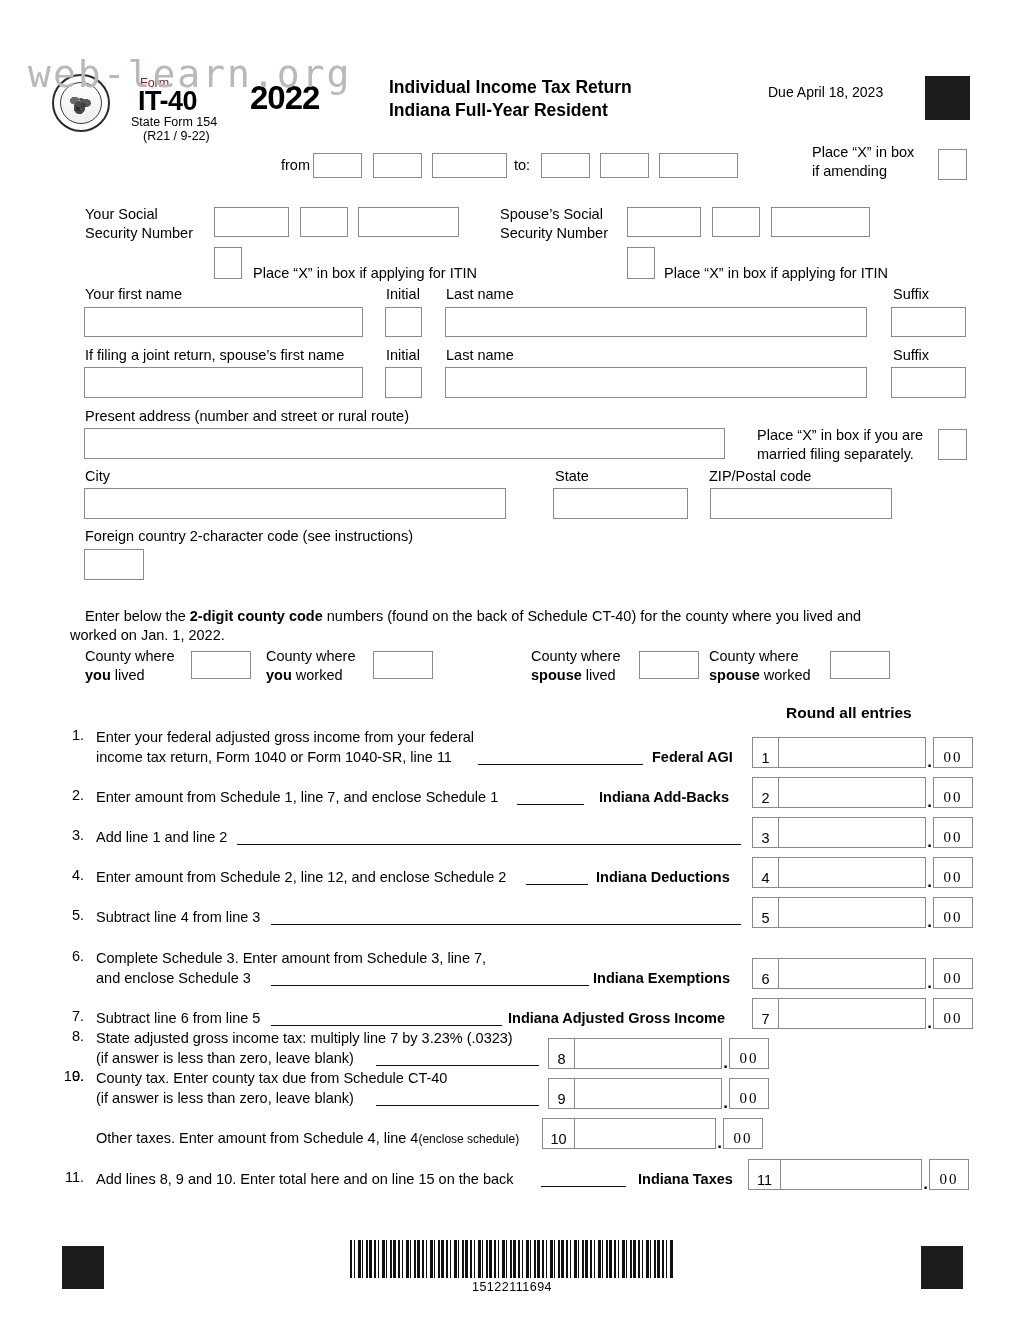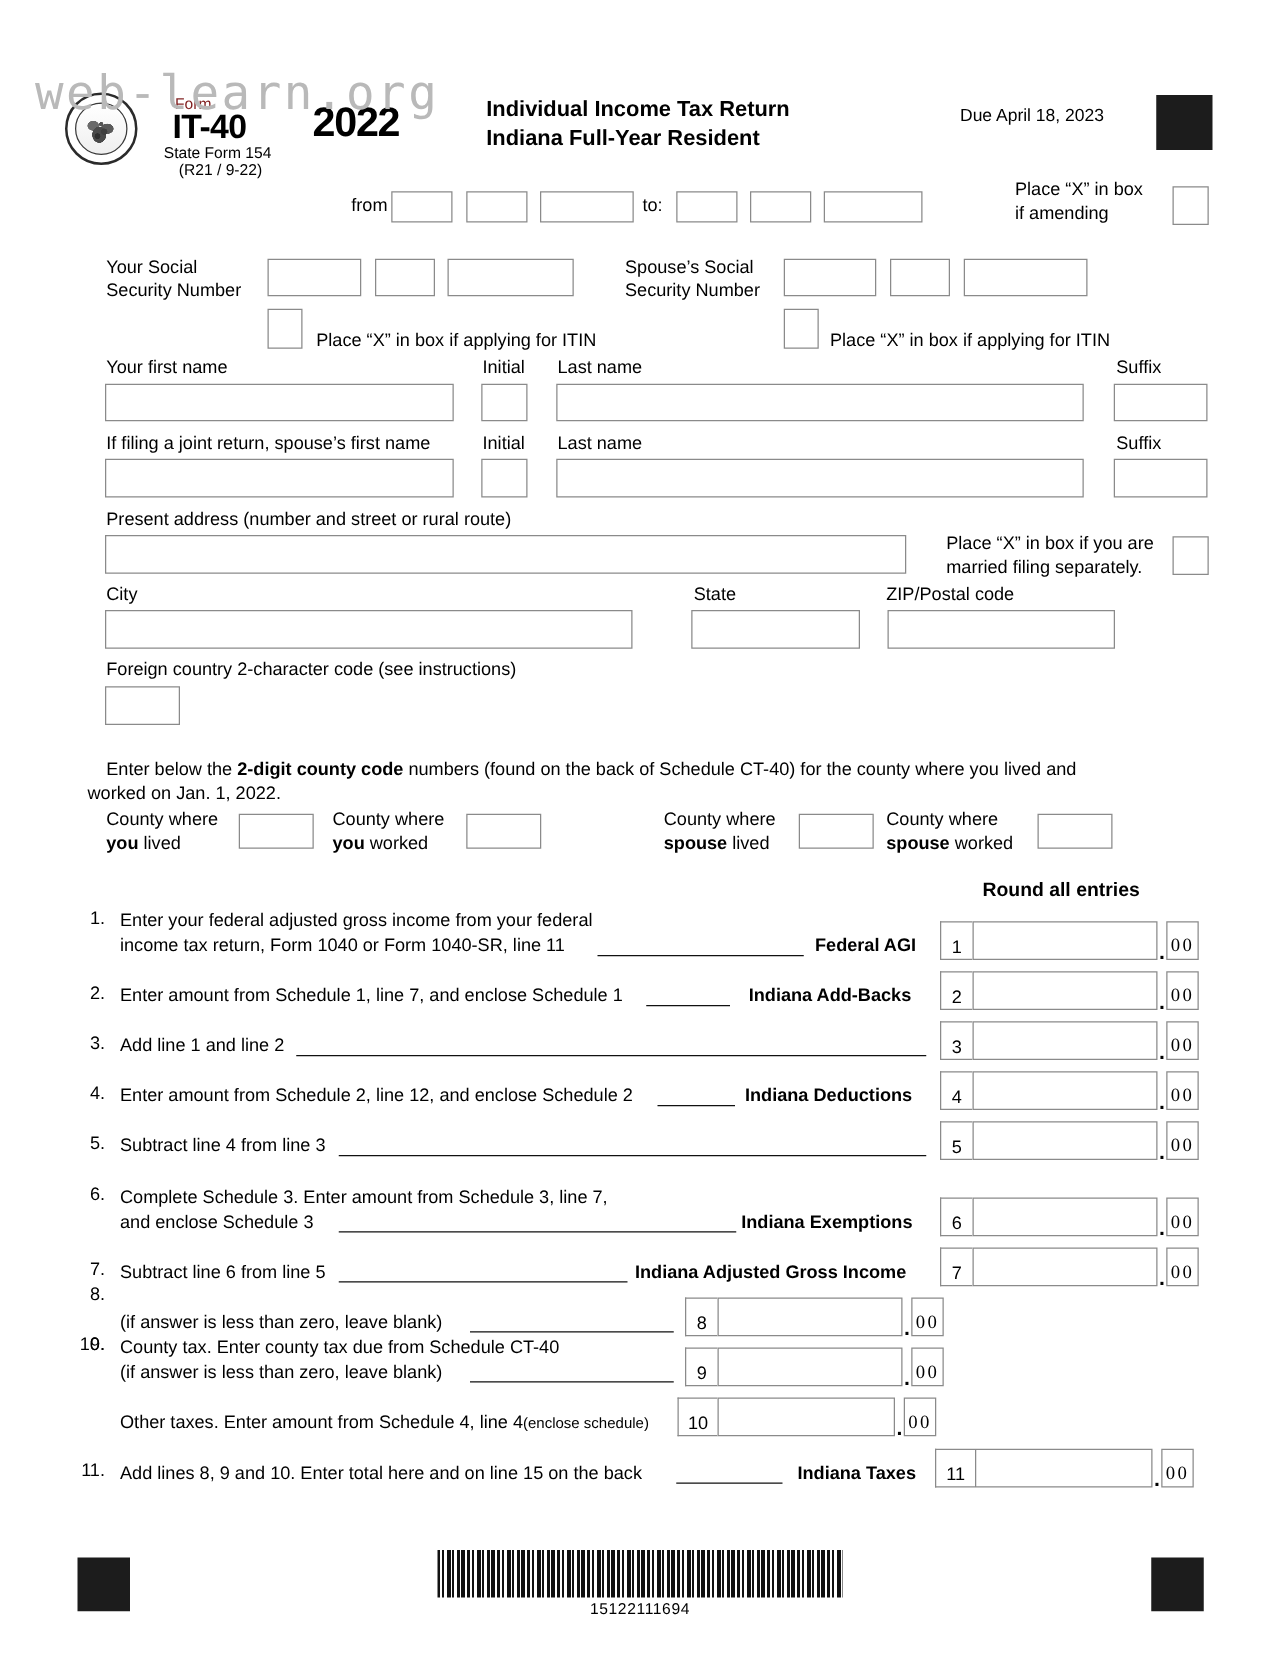--- a/index.html
+++ b/index.html
@@ -142,21 +142,21 @@
     border: 1px solid #8a8a8a;
     background: #fff;
   }
   .amt .dot {
     width: 7px;
     display: flex; align-items: flex-end; justify-content: center;
     font-size: 17px; font-weight: bold;
     line-height: 12px;
   }
   .amt .cents {
-    width: 26px;
+    width: 40px;
     border: 1px solid #8a8a8a;
     background: #fff;
     display: flex; align-items: flex-end; justify-content: center;
     font-size: 15px;
     letter-spacing: 2px;
     padding-bottom: 1px;
     font-family: "Liberation Serif", serif;
   }
 
   .round-all {
@@ -367,20 +367,21 @@
   <div class="dotline" style="left:271px; top:1009px; width:231px;"></div>
   <div class="ln-txt ln-bold" style="left:508px; top:992px; font-weight:bold;">Indiana Adjusted Gross Income</div>
   <div class="amt" style="left:752px; top:982px;">
     <div class="numcell">7</div>
     <div class="bigcell" style="width:148px;"></div>
     <div class="dot">.</div>
     <div class="cents">00</div>
   </div>
 
   <div class="ln-num" style="left:62px; top:1012px;">8.</div>
+  <div class="ln-txt" style="left:96px; top:1012px;">State adjusted gross income tax: multiply line 7 by 3.23% (.0323)</div>
   <div class="ln-txt" style="left:96px; top:1032px;">(if answer is less than zero, leave blank)</div>
   <div class="dotline" style="left:376px; top:1049px; width:163px;"></div>
   <div class="amt" style="left:548px; top:1022px;">
     <div class="numcell">8</div>
     <div class="bigcell" style="width:148px;"></div>
     <div class="dot">.</div>
     <div class="cents">00</div>
   </div>
 
   <div class="ln-num" style="left:62px; top:1052px;">9.</div>

